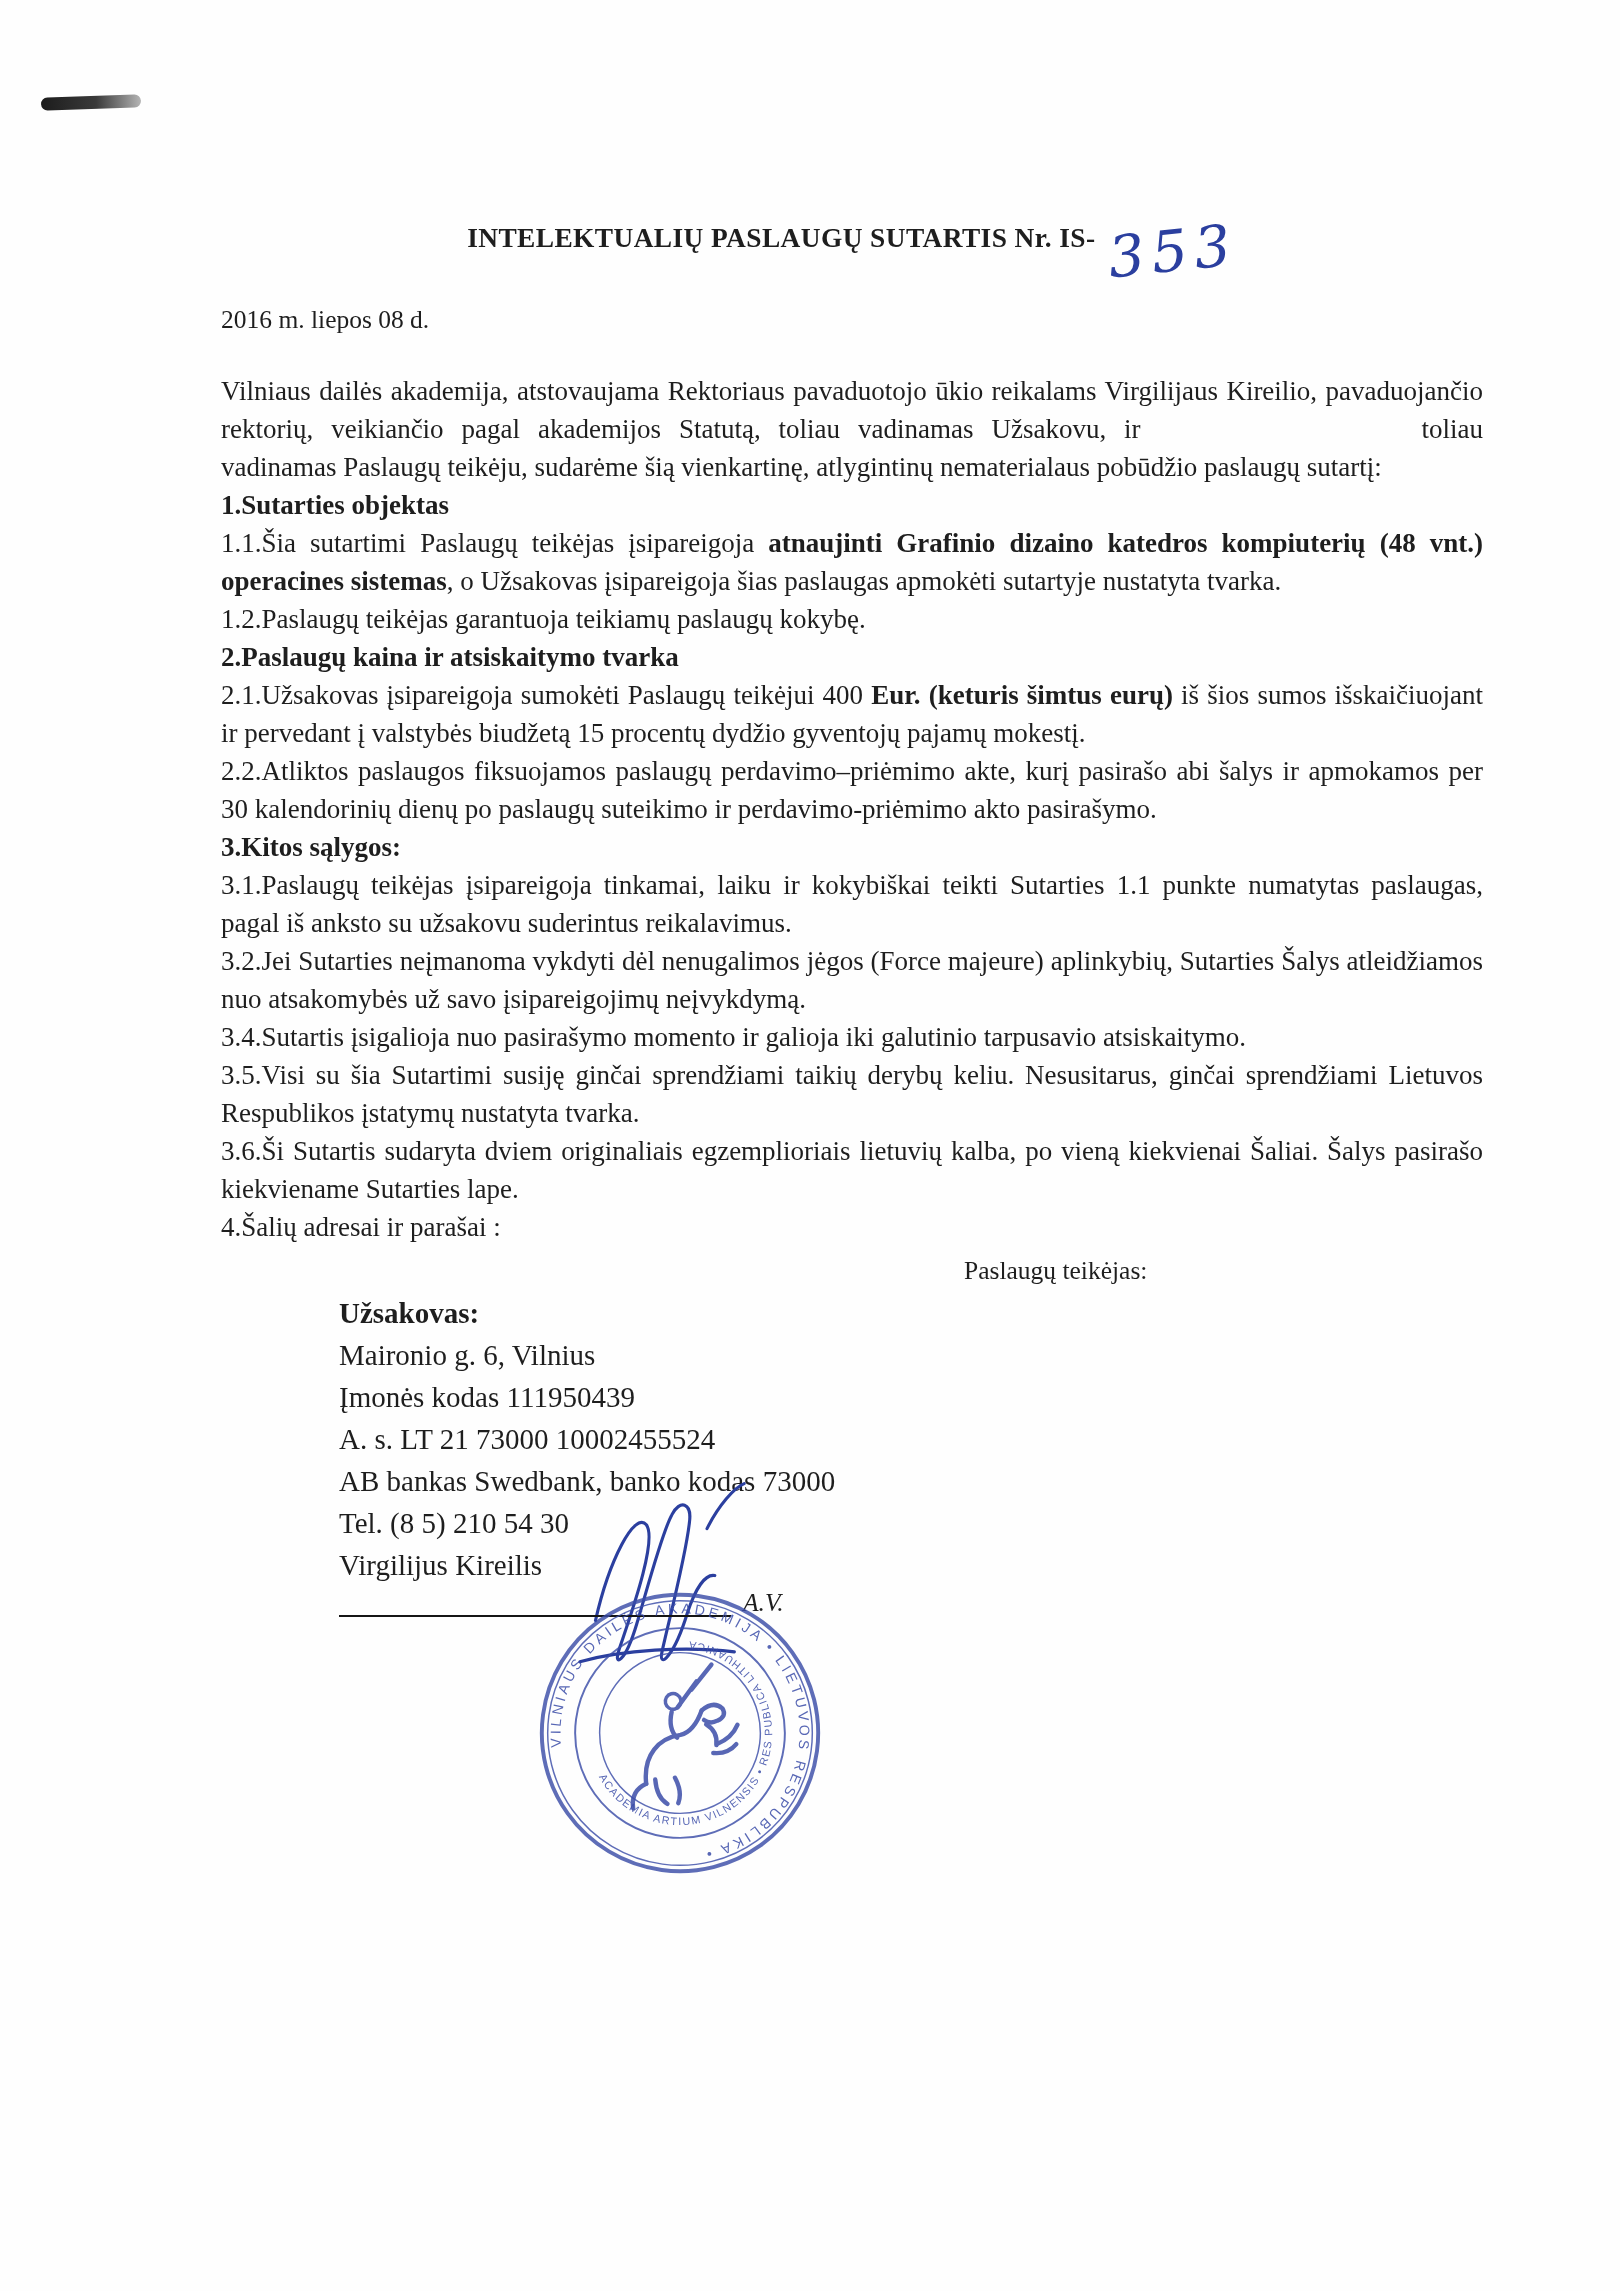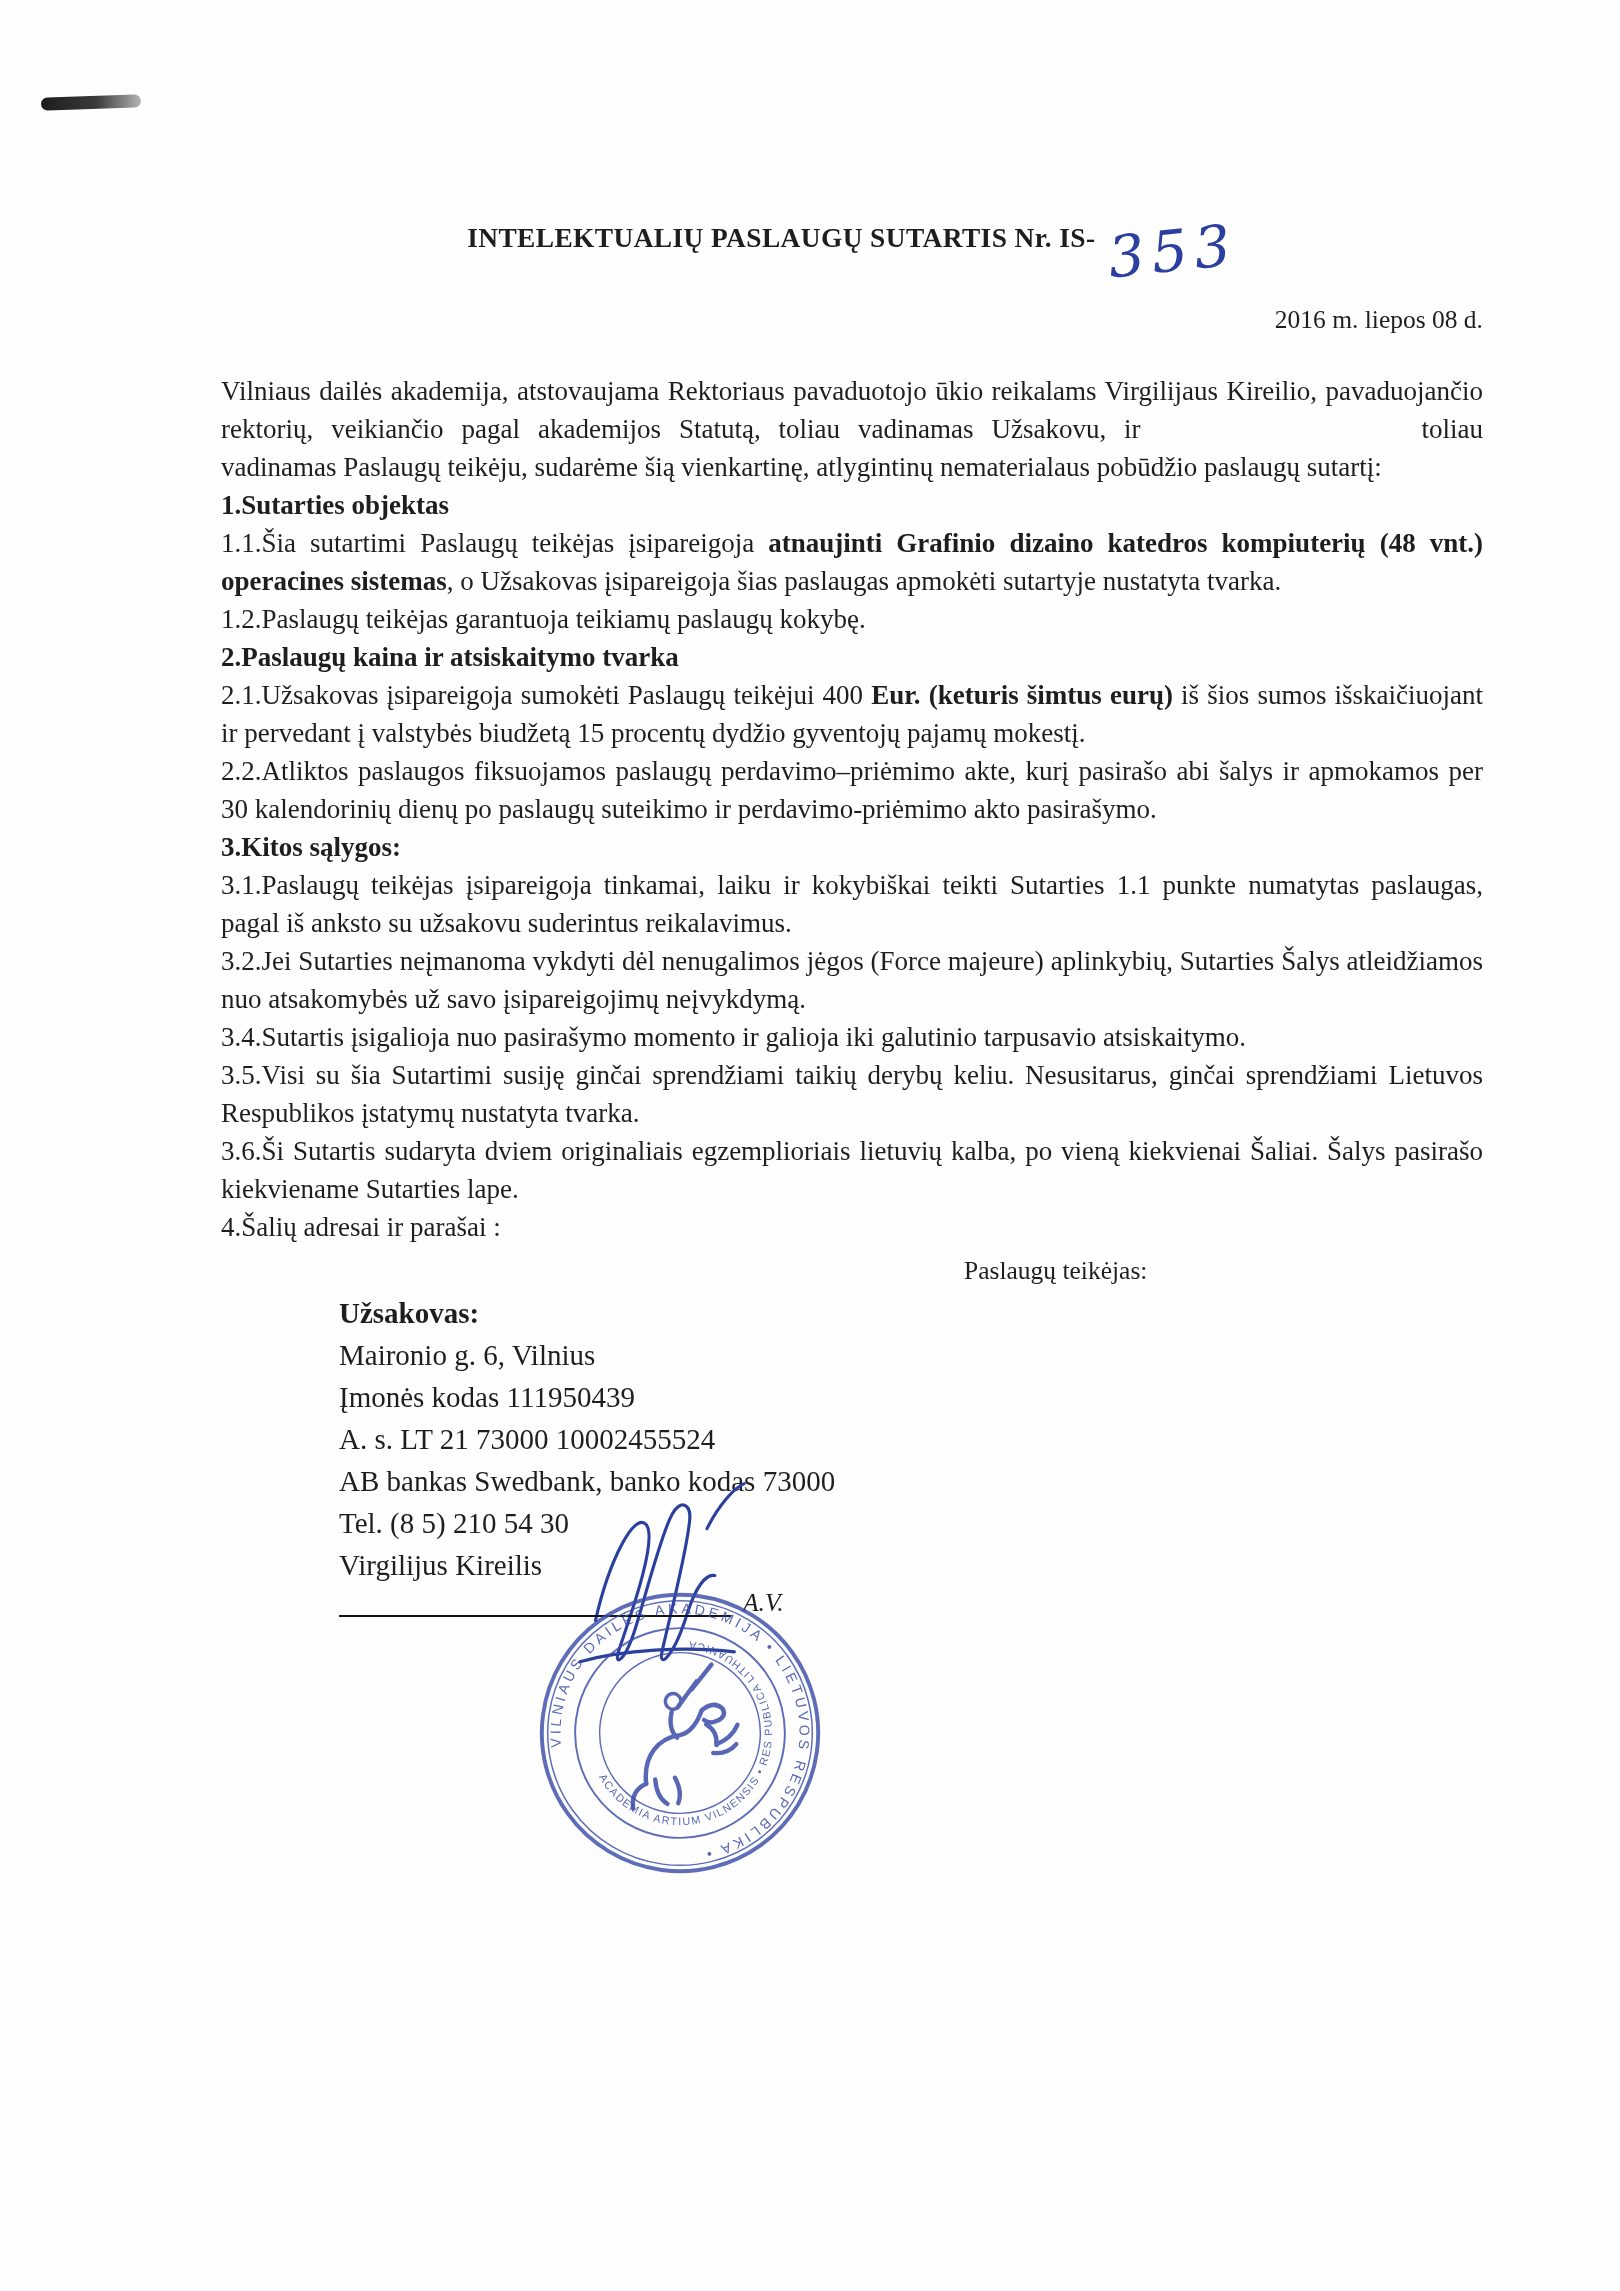--- a/index.html
+++ b/index.html
@@ -40,21 +40,21 @@
     font-style: italic;
     font-weight: normal;
     font-size: 57px;
     letter-spacing: 6.9px;
     color: #2b3f9f;
     transform: rotate(-6deg) translateY(9.8px);
     margin-left: 11.8px;
     vertical-align: middle;
   }
   .date {
-    text-align: right;
+    text-align: left;
     font-size: 25.5px;
     margin-top: 31px;
   }
   .body {
     margin-top: 37px;
     font-size: 27px;
     line-height: 38px;
     text-align: justify;
   }
   .para .b, .b { font-weight: bold; }

